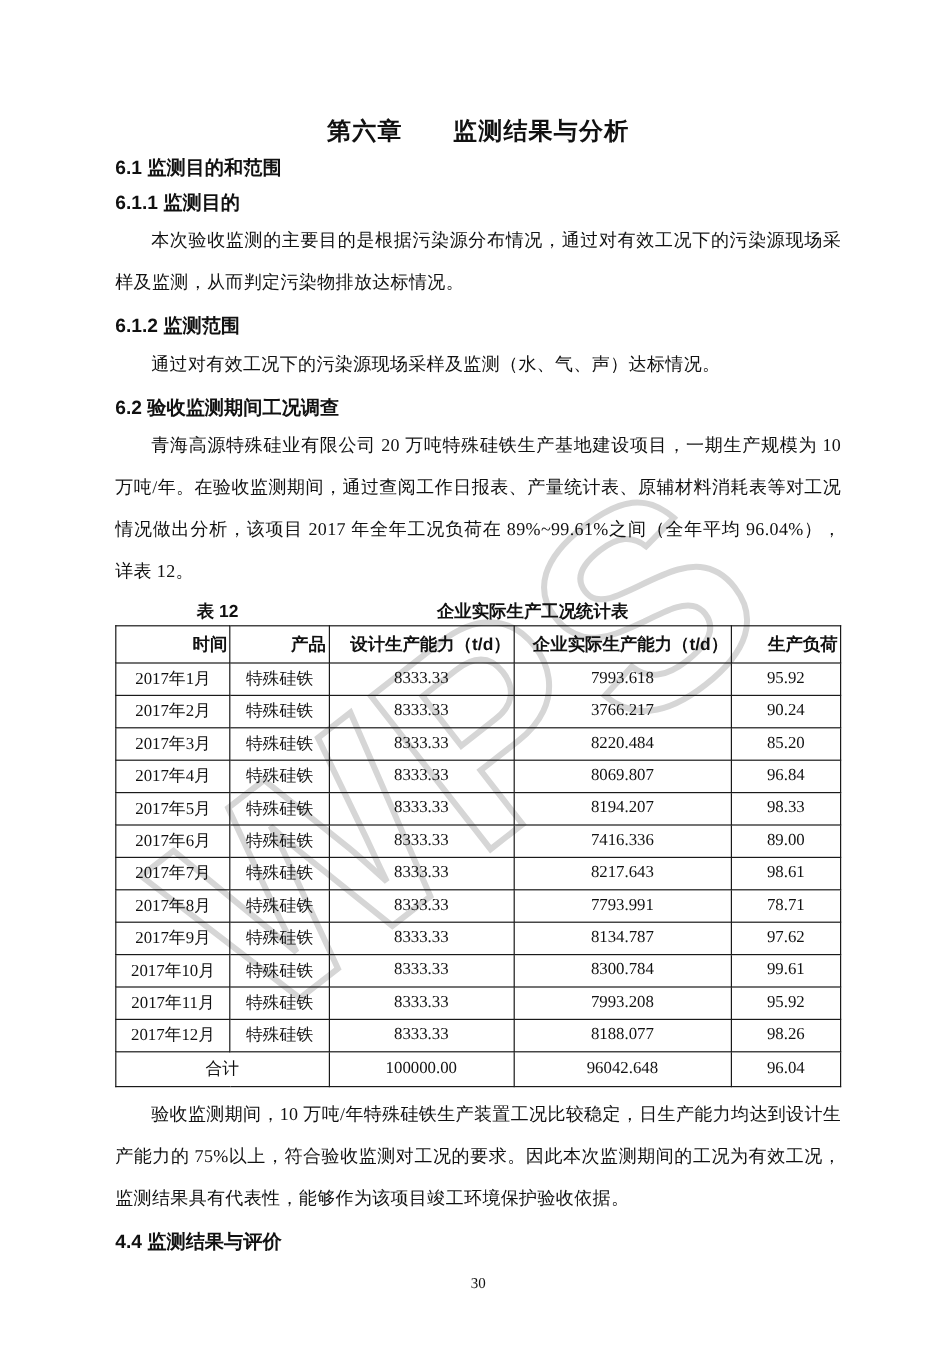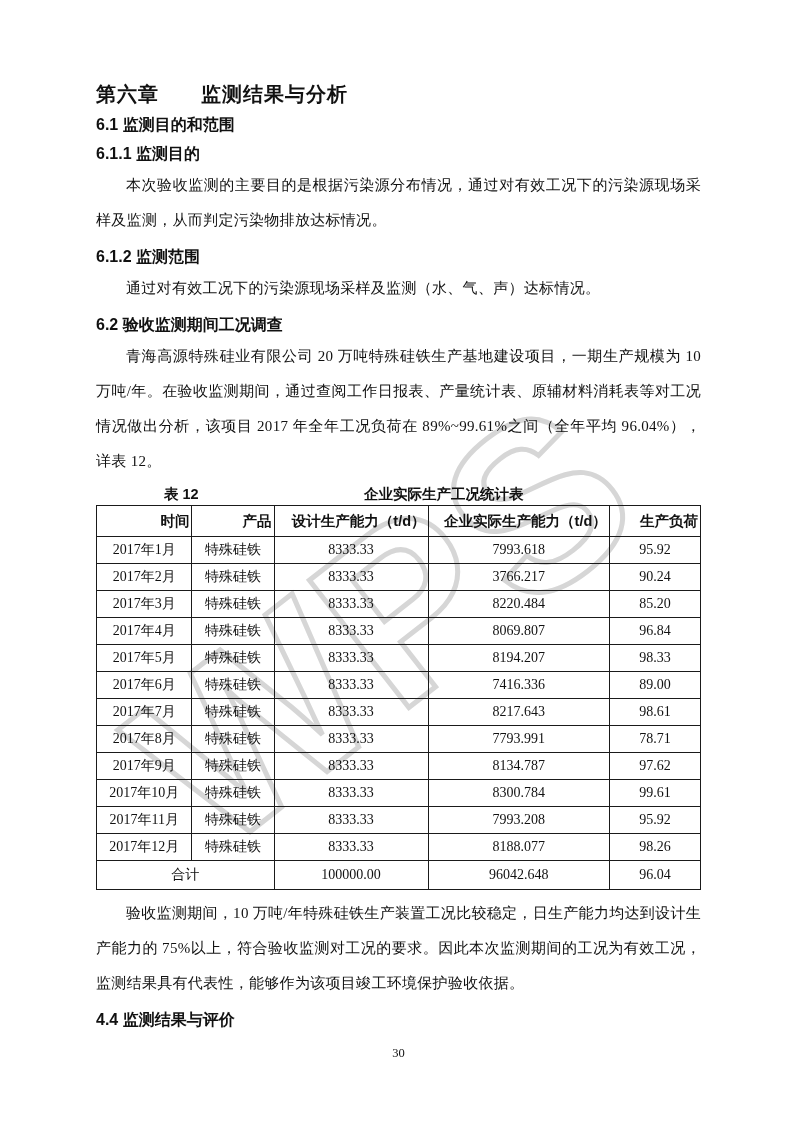--- a/index.html
+++ b/index.html
@@ -4,21 +4,21 @@
 <style>
   html,body { margin:0; padding:0; background:#ffffff; }
   .page {
     position:relative; width:793px; height:1122px; margin:0 auto;
     background:#ffffff; overflow:hidden; color:#111;
     font-family:"Liberation Serif", serif;
   }
   .watermark-svg { position:absolute; left:0; top:0; pointer-events:none; }
   .content { position:relative; padding:82px 92px 0 96px; }
   .doc-title {
-    margin:0 0 8px 0; text-align:left; font-family:"Liberation Sans", sans-serif;
+    margin:16px 0 8px 0; text-align:center; font-family:"Liberation Sans", sans-serif;
     font-size:20px; font-weight:bold; line-height:24px; letter-spacing:1px;
   }
   .title-gap { display:inline-block; width:42px; }
   .h2, .h3 {
     font-family:"Liberation Sans", sans-serif; font-weight:bold;
     font-size:16px; line-height:21px; margin:8px 0 4px 0;
   }
   .para {
     font-size:15px; line-height:35px; margin:0; text-align:justify;
     text-indent:2em; letter-spacing:0.3px;

